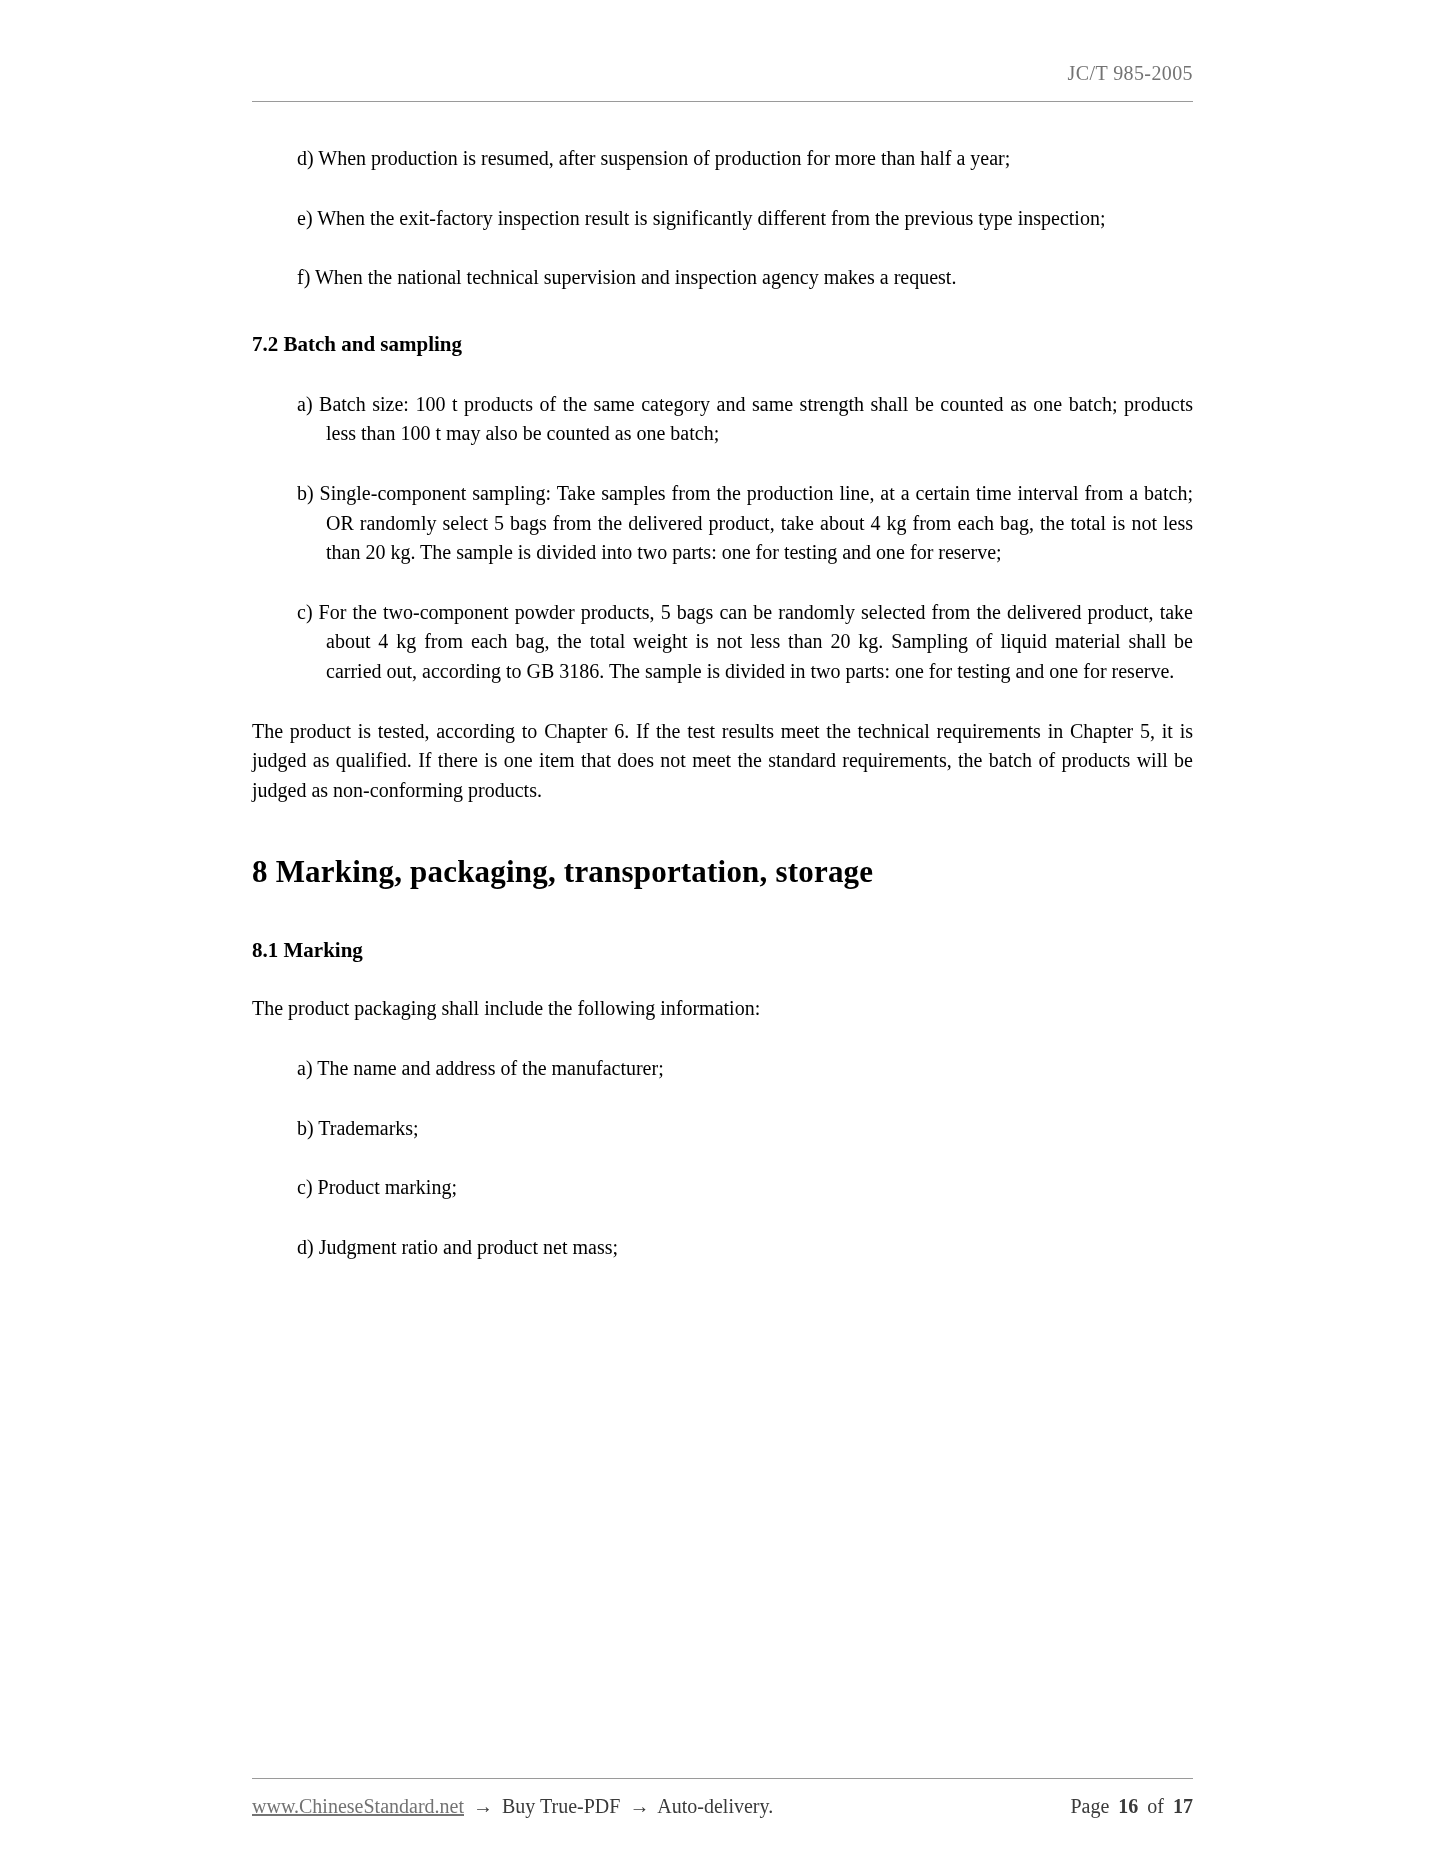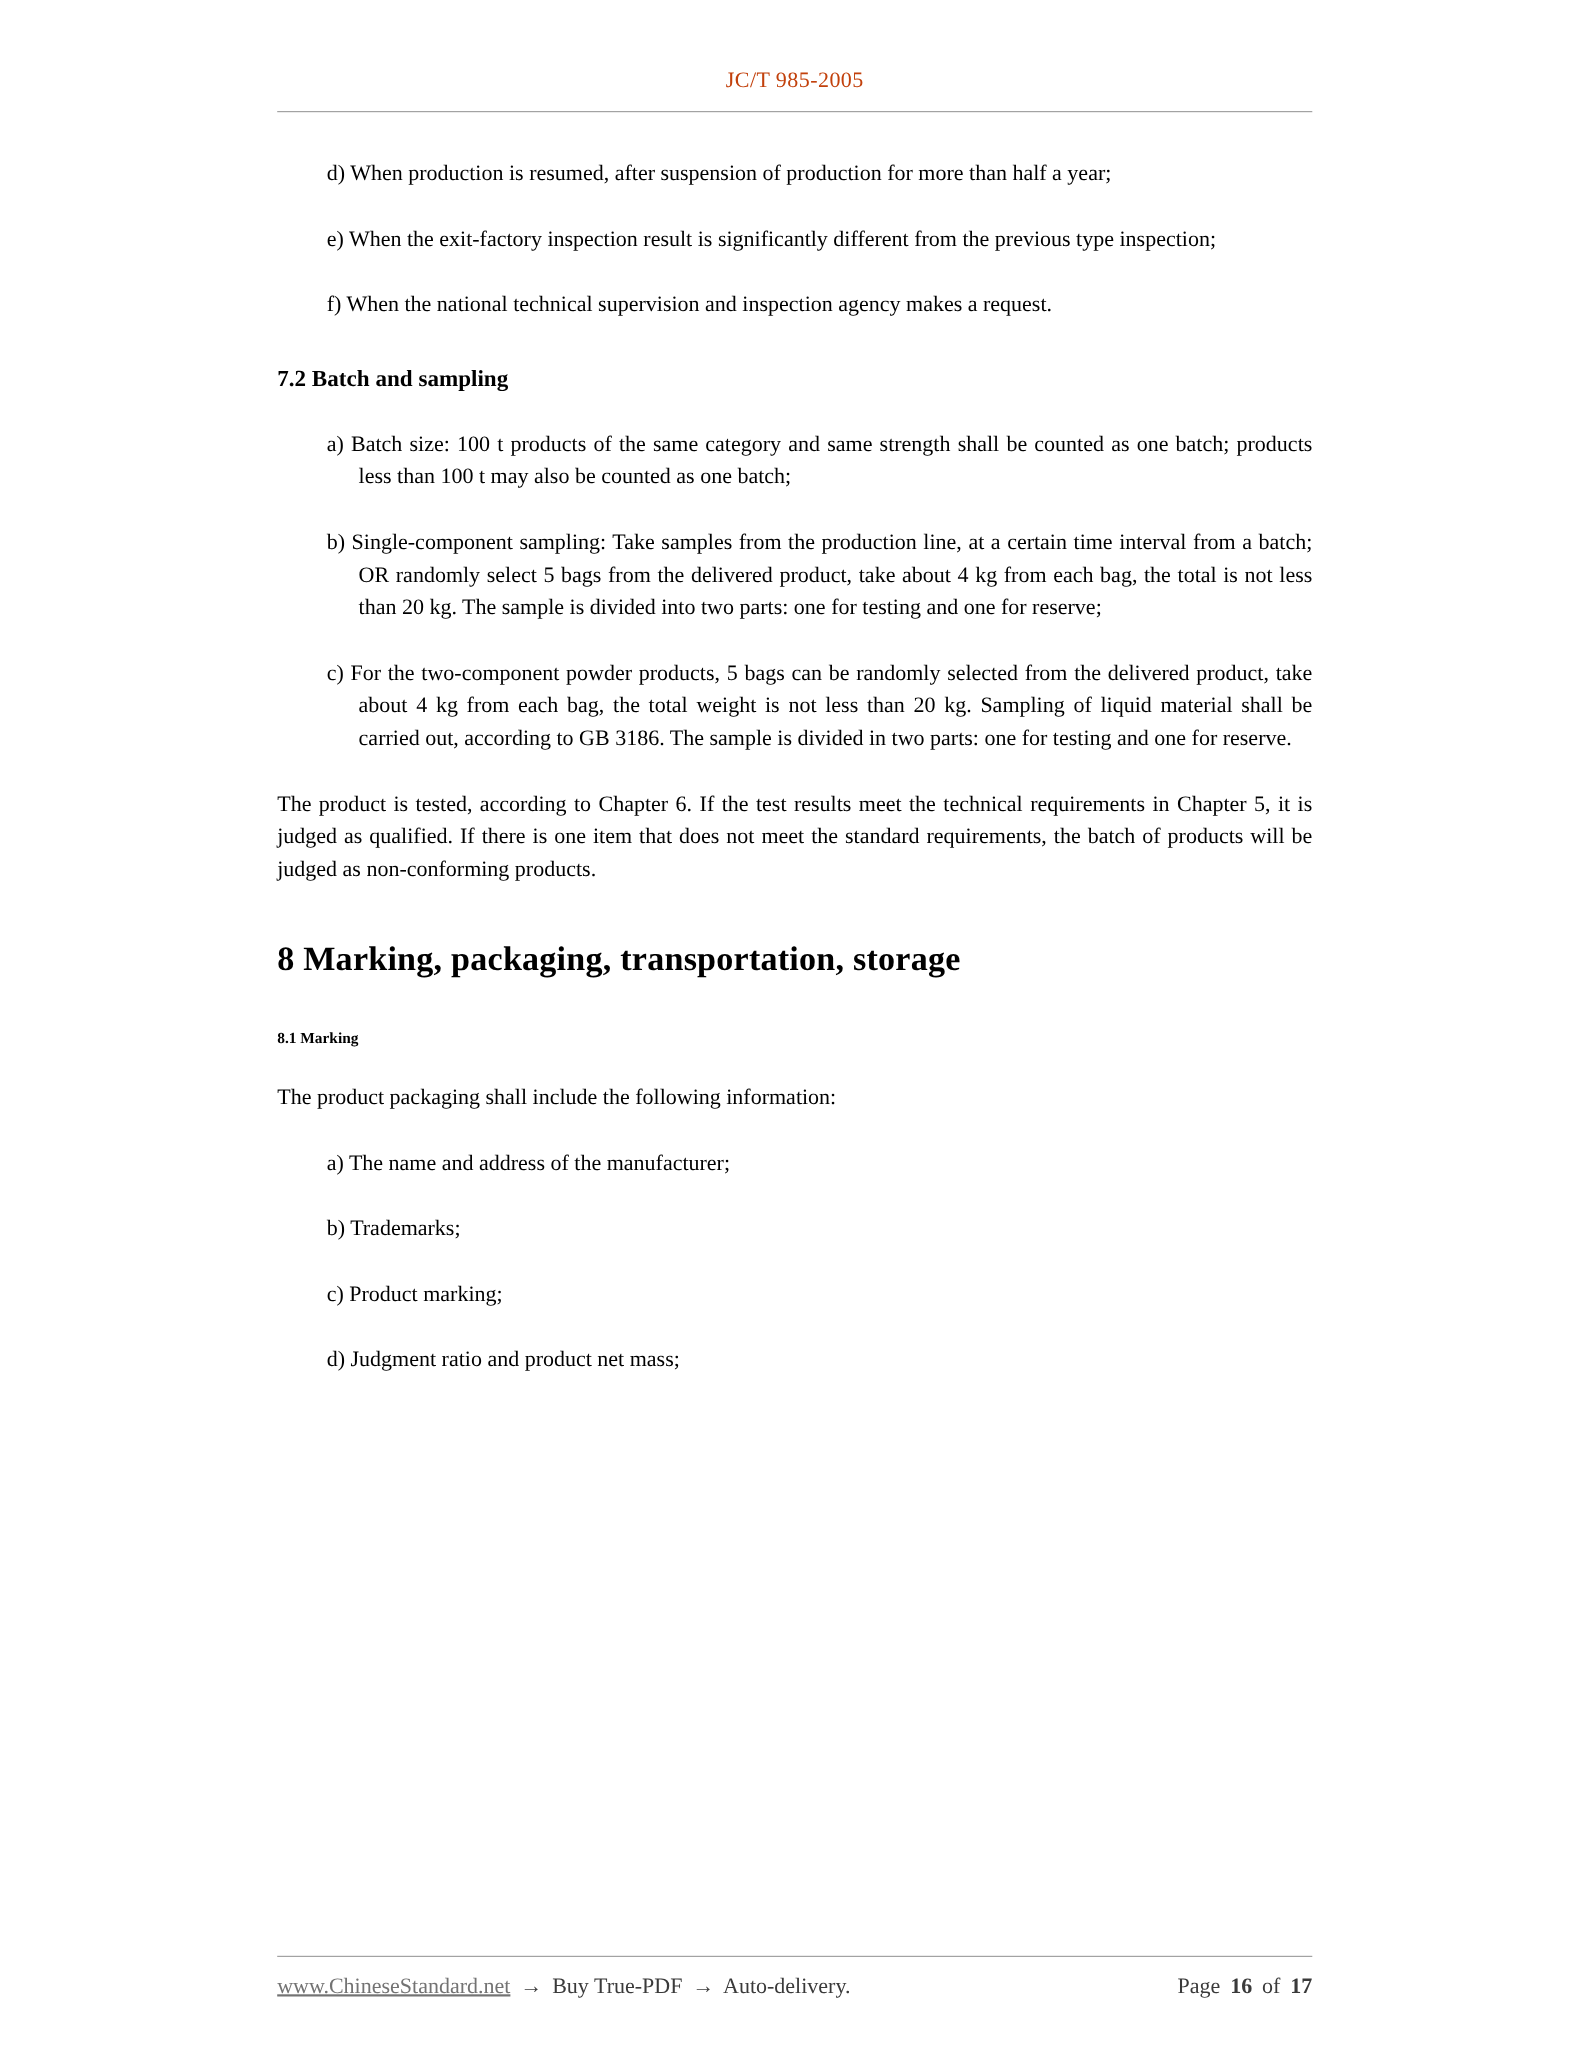--- a/index.html
+++ b/index.html
@@ -11,23 +11,23 @@
   .page {
     width: 1445px;
     min-height: 1870px;
     margin: 0 auto;
     background: #ffffff;
     padding: 62px 252px 52px 252px;
     display: flex;
     flex-direction: column;
   }
   .doc-header {
-    text-align: center;
+    text-align: right;
     font-size: 20px;
-    color: #c2410c;
+    color: #737373;
     letter-spacing: 0.4px;
     padding-bottom: 16px;
   }
   .rule {
     border: none;
     border-top: 1px solid #9a9a9a;
     height: 0;
     width: 100%;
   }
   .content {
@@ -52,21 +52,21 @@
     margin-bottom: 30px;
   }
   .chapter-heading {
     font-weight: bold;
     font-size: 31px;
     margin: 44px 0 40px 0;
     letter-spacing: 0.2px;
   }
   .sub-heading {
     font-weight: bold;
-    font-size: 14px;
+    font-size: 21px;
     margin: 32px 0 28px 0;
   }
   .intro {
     margin-bottom: 30px;
   }
   .footer {
     margin-top: auto;
     padding-top: 8px;
   }
   .footer-row {

